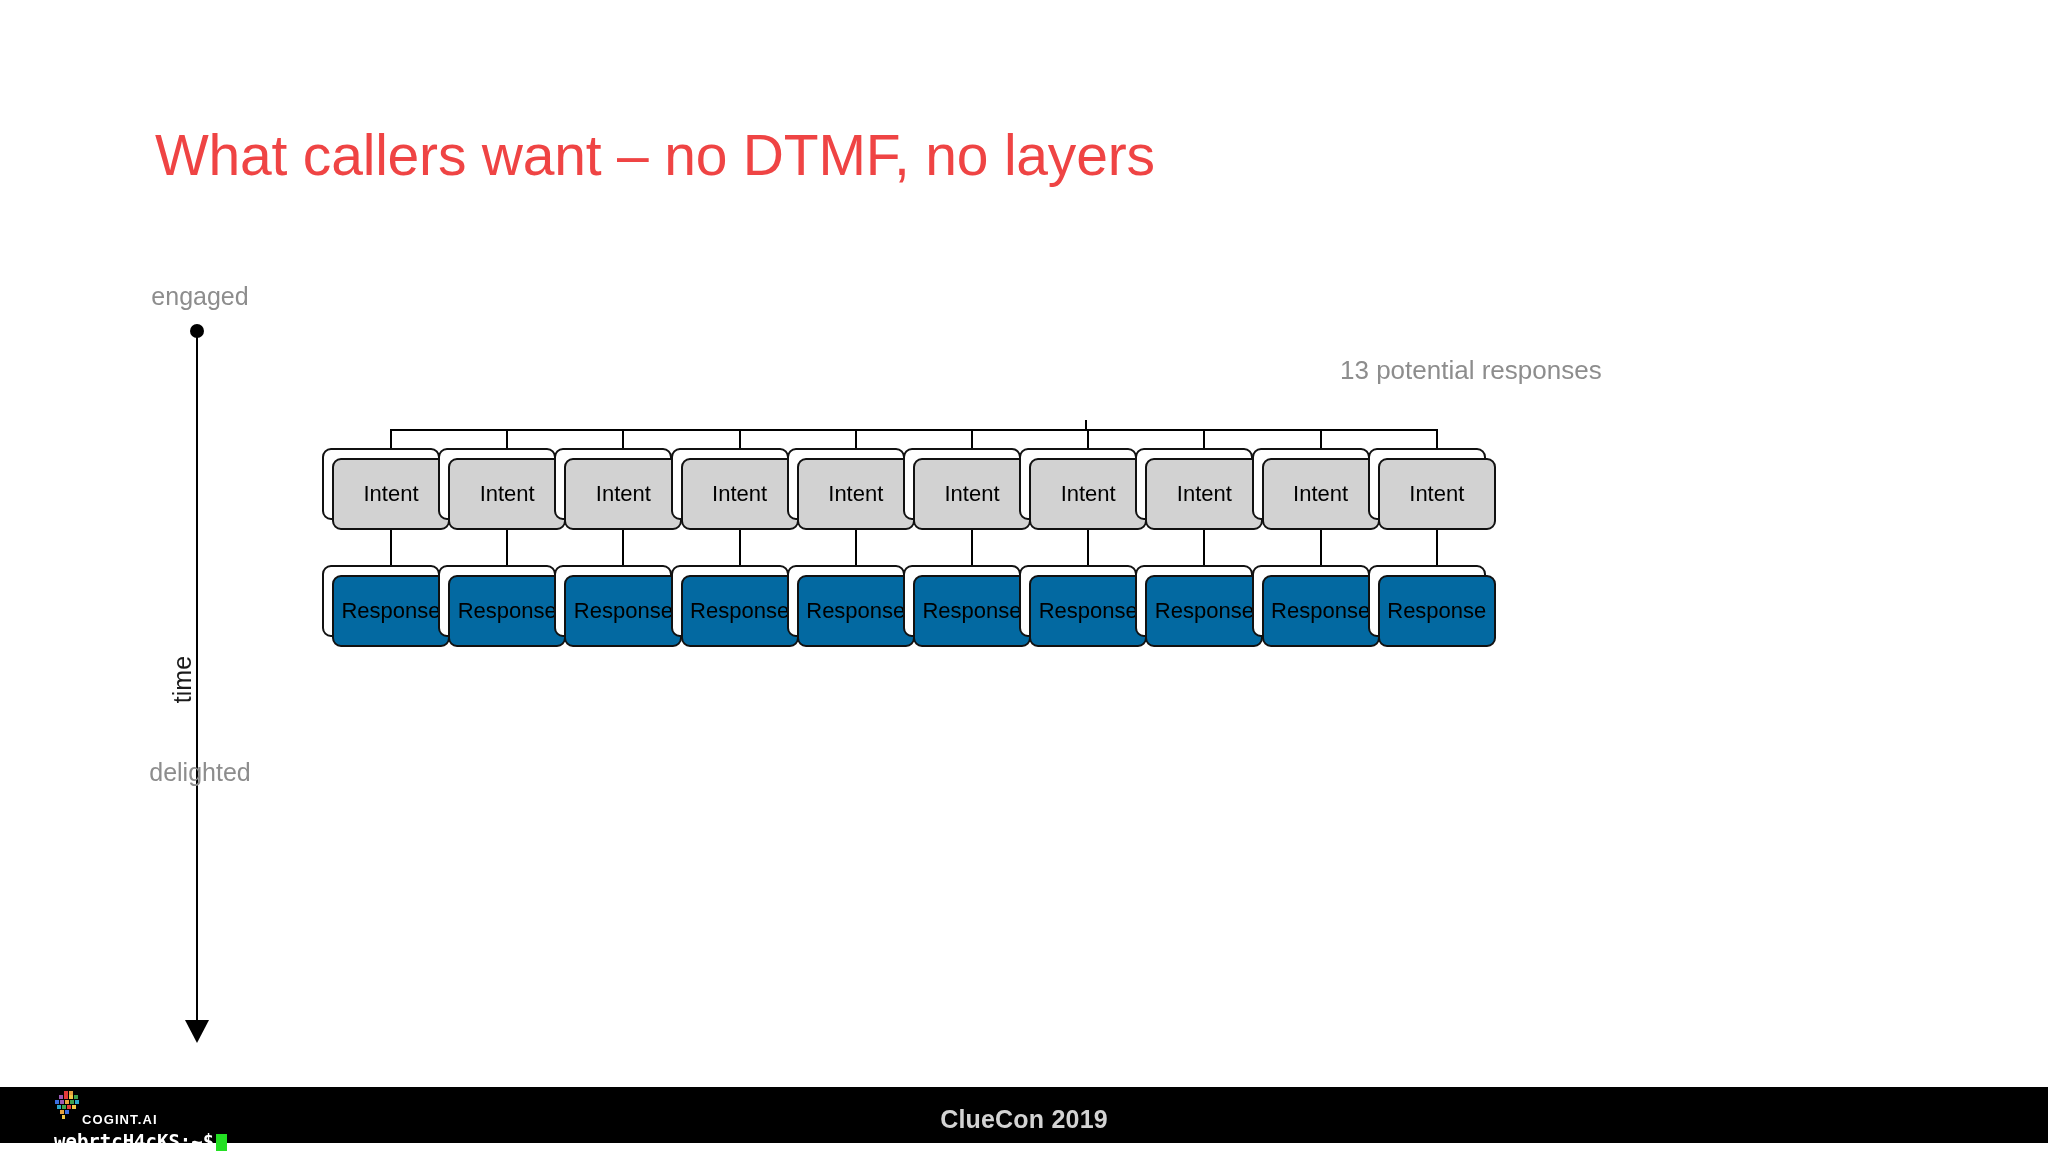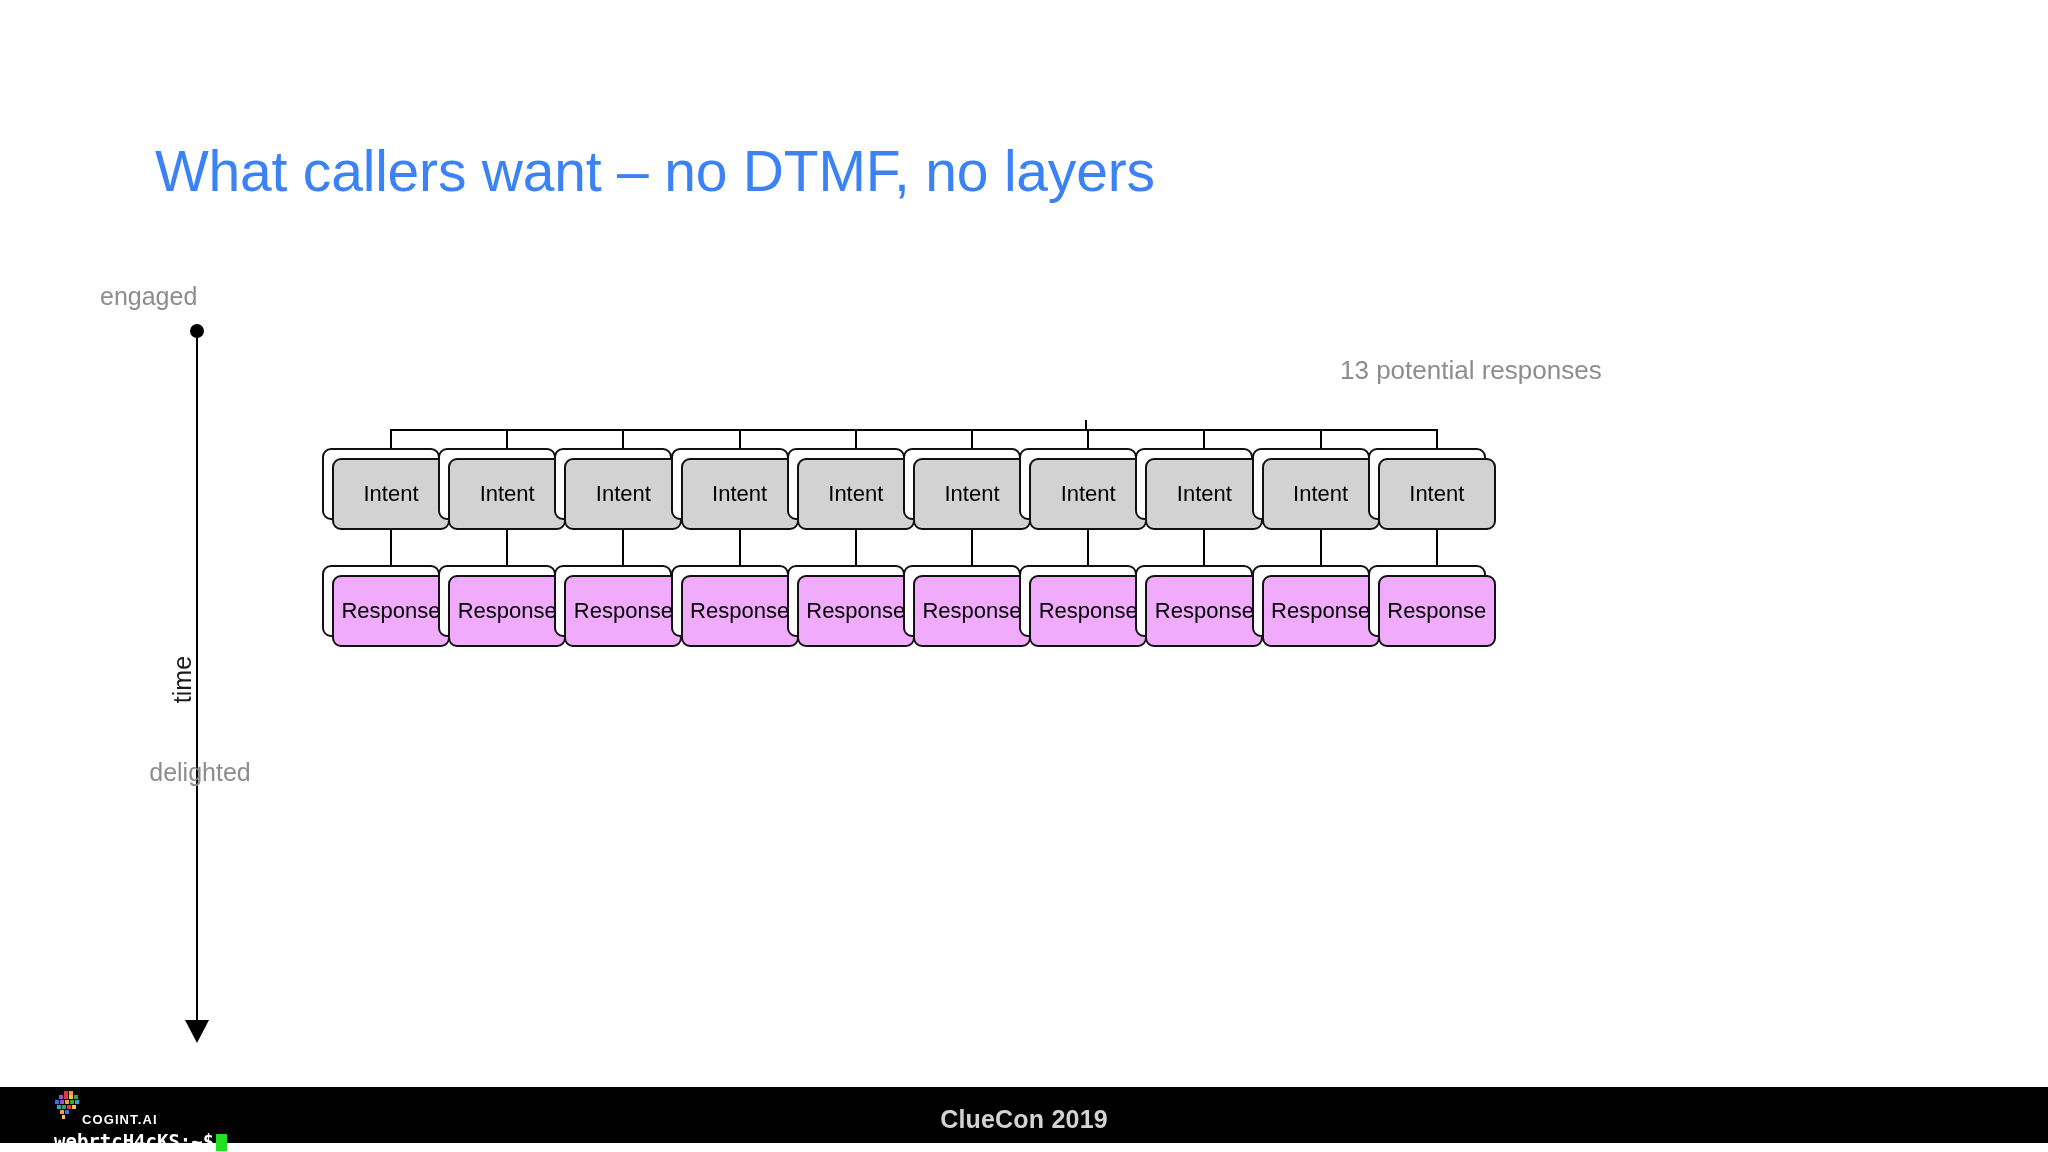--- a/index.html
+++ b/index.html
@@ -16,25 +16,24 @@
     -webkit-font-smoothing: antialiased;
   }
 
   
   .slide-title {
     position: absolute;
     left: 155px;
     top: 126px;
     font-size: 57px;
     line-height: 1.05;
-    color: #3b82f6;
+    color: #ef4444;
     font-weight: 400;
     letter-spacing: -0.2px;
     white-space: nowrap;
-    margin-top: 16px;
   }
 
   
   .axis {
     position: absolute;
     left: 150px;
     top: 320px;
     width: 110px;
     height: 740px;
   }
@@ -63,20 +62,21 @@
     height: 0;
     border-left: 12px solid transparent;
     border-right: 12px solid transparent;
     border-top: 23px solid #000000;
   }
   .axis-label-top {
     position: absolute;
     left: -50px;
     top: -38px;
     width: 200px;
+    text-align: center;
     font-size: 25px;
     color: #8d8d8d;
     white-space: nowrap;
   }
   .axis-label-bottom {
     position: absolute;
     left: -50px;
     top: 438px;
     width: 200px;
     text-align: center;
@@ -134,21 +134,21 @@
     border: 2.5px solid #111111;
     border-radius: 9px;
     box-sizing: border-box;
     display: flex;
     align-items: center;
     justify-content: center;
     font-size: 22px;
     color: #000000;
   }
   .card.intent .front { background: #d2d2d2; }
-  .card.response .front { background: #f0abfc; }
+  .card.response .front { background: #0369a1; }
 
   .card.utterance {
     width: 138px;
     height: 92px;
   }
   .card.utterance .back {
     width: 125px;
     height: 78px;
   }
   .card.utterance .front {

